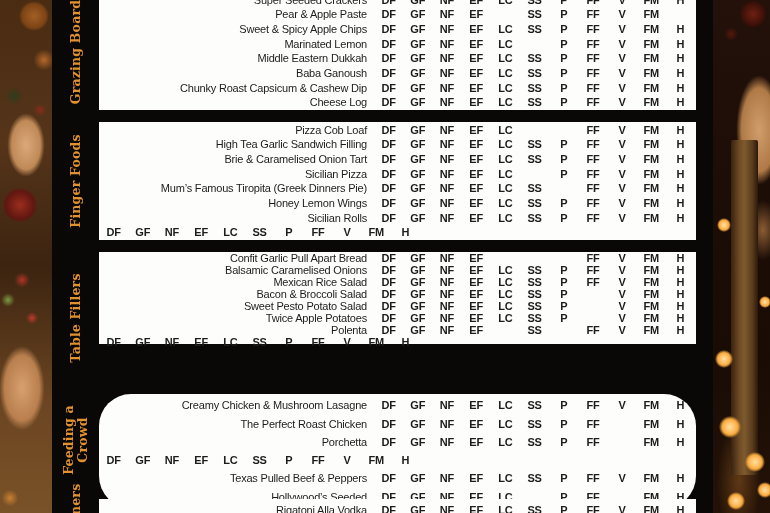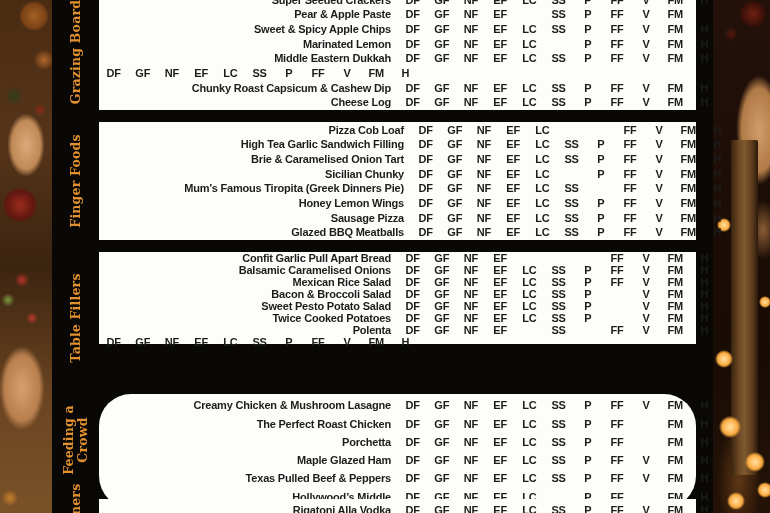--- a/index.html
+++ b/index.html
@@ -63,30 +63,30 @@
   }
   .lab-0{top:52px;} .lab-1{top:181px;} .lab-2{top:318px;} .lab-3{top:440px;} .lab-4{top:512px;}
 
   
   .card{
     position:absolute;left:99px;width:597px;background:#FDFDFC;
     display:flex;flex-direction:column;justify-content:space-evenly;
     box-sizing:border-box;
   }
   .card-0{top:-8px;height:118px;}
-  .card-1{top:122px;height:118px;padding-left:13px;}
+  .card-1{top:122px;height:118px;}
   .card-2{top:252px;height:92px;}
   .card-3{top:394px;height:114px;border-radius:32px;}
   .card-4{top:499px;height:46px;justify-content:flex-start;padding-top:4px;}
 
   .row{display:flex;align-items:center;height:14px;}
   .item-name{
     width:268px;text-align:right;white-space:nowrap;overflow:visible;
-    font-weight:bold;font-size:11px;letter-spacing:-0.2px;color:#1C1C1A;
-    padding-right:7px;flex:none;margin-left:24px;
+    font-weight:normal;font-size:11px;letter-spacing:-0.2px;color:#1C1C1A;
+    padding-right:7px;flex:none;
   }
   .code-cell{
     width:29.2px;flex:none;text-align:center;
     font-weight:bold;font-size:11px;letter-spacing:-0.2px;color:#1C1C1A;
   }
 </style>
 </head>
 <body>
 
 <div class="stage">
@@ -176,20 +176,21 @@
         <span class="code-cell">EF</span>
         <span class="code-cell">LC</span>
         <span class="code-cell">SS</span>
         <span class="code-cell">P</span>
         <span class="code-cell">FF</span>
         <span class="code-cell">V</span>
         <span class="code-cell">FM</span>
         <span class="code-cell">H</span>
       </div>
       <div class="row">
+        <span class="item-name">Baba Ganoush</span>
         <span class="code-cell">DF</span>
         <span class="code-cell">GF</span>
         <span class="code-cell">NF</span>
         <span class="code-cell">EF</span>
         <span class="code-cell">LC</span>
         <span class="code-cell">SS</span>
         <span class="code-cell">P</span>
         <span class="code-cell">FF</span>
         <span class="code-cell">V</span>
         <span class="code-cell">FM</span>
@@ -261,21 +262,21 @@
         <span class="code-cell">EF</span>
         <span class="code-cell">LC</span>
         <span class="code-cell">SS</span>
         <span class="code-cell">P</span>
         <span class="code-cell">FF</span>
         <span class="code-cell">V</span>
         <span class="code-cell">FM</span>
         <span class="code-cell">H</span>
       </div>
       <div class="row">
-        <span class="item-name">Sicilian Chunky</span>
+        <span class="item-name">Sicilian Pizza</span>
         <span class="code-cell">DF</span>
         <span class="code-cell">GF</span>
         <span class="code-cell">NF</span>
         <span class="code-cell">EF</span>
         <span class="code-cell">LC</span>
         <span class="code-cell"></span>
         <span class="code-cell">P</span>
         <span class="code-cell">FF</span>
         <span class="code-cell">V</span>
         <span class="code-cell">FM</span>
@@ -303,35 +304,34 @@
         <span class="code-cell">EF</span>
         <span class="code-cell">LC</span>
         <span class="code-cell">SS</span>
         <span class="code-cell">P</span>
         <span class="code-cell">FF</span>
         <span class="code-cell">V</span>
         <span class="code-cell">FM</span>
         <span class="code-cell">H</span>
       </div>
       <div class="row">
-        <span class="item-name">Sausage Pizza</span>
-        <span class="code-cell">DF</span>
-        <span class="code-cell">GF</span>
-        <span class="code-cell">NF</span>
-        <span class="code-cell">EF</span>
-        <span class="code-cell">LC</span>
-        <span class="code-cell">SS</span>
-        <span class="code-cell">P</span>
-        <span class="code-cell">FF</span>
-        <span class="code-cell">V</span>
-        <span class="code-cell">FM</span>
-        <span class="code-cell">H</span>
-      </div>
-      <div class="row">
-        <span class="item-name">Glazed BBQ Meatballs</span>
+        <span class="item-name">Sicilian Rolls</span>
+        <span class="code-cell">DF</span>
+        <span class="code-cell">GF</span>
+        <span class="code-cell">NF</span>
+        <span class="code-cell">EF</span>
+        <span class="code-cell">LC</span>
+        <span class="code-cell">SS</span>
+        <span class="code-cell">P</span>
+        <span class="code-cell">FF</span>
+        <span class="code-cell">V</span>
+        <span class="code-cell">FM</span>
+        <span class="code-cell">H</span>
+      </div>
+      <div class="row">
         <span class="code-cell">DF</span>
         <span class="code-cell">GF</span>
         <span class="code-cell">NF</span>
         <span class="code-cell">EF</span>
         <span class="code-cell">LC</span>
         <span class="code-cell">SS</span>
         <span class="code-cell">P</span>
         <span class="code-cell">FF</span>
         <span class="code-cell">V</span>
         <span class="code-cell">FM</span>
@@ -403,21 +403,21 @@
         <span class="code-cell">EF</span>
         <span class="code-cell">LC</span>
         <span class="code-cell">SS</span>
         <span class="code-cell">P</span>
         <span class="code-cell"></span>
         <span class="code-cell">V</span>
         <span class="code-cell">FM</span>
         <span class="code-cell">H</span>
       </div>
       <div class="row">
-        <span class="item-name">Twice Cooked Potatoes</span>
+        <span class="item-name">Twice Apple Potatoes</span>
         <span class="code-cell">DF</span>
         <span class="code-cell">GF</span>
         <span class="code-cell">NF</span>
         <span class="code-cell">EF</span>
         <span class="code-cell">LC</span>
         <span class="code-cell">SS</span>
         <span class="code-cell">P</span>
         <span class="code-cell"></span>
         <span class="code-cell">V</span>
         <span class="code-cell">FM</span>
@@ -488,21 +488,20 @@
         <span class="code-cell">EF</span>
         <span class="code-cell">LC</span>
         <span class="code-cell">SS</span>
         <span class="code-cell">P</span>
         <span class="code-cell">FF</span>
         <span class="code-cell"></span>
         <span class="code-cell">FM</span>
         <span class="code-cell">H</span>
       </div>
       <div class="row">
-        <span class="item-name">Maple Glazed Ham</span>
         <span class="code-cell">DF</span>
         <span class="code-cell">GF</span>
         <span class="code-cell">NF</span>
         <span class="code-cell">EF</span>
         <span class="code-cell">LC</span>
         <span class="code-cell">SS</span>
         <span class="code-cell">P</span>
         <span class="code-cell">FF</span>
         <span class="code-cell">V</span>
         <span class="code-cell">FM</span>
@@ -516,21 +515,21 @@
         <span class="code-cell">EF</span>
         <span class="code-cell">LC</span>
         <span class="code-cell">SS</span>
         <span class="code-cell">P</span>
         <span class="code-cell">FF</span>
         <span class="code-cell">V</span>
         <span class="code-cell">FM</span>
         <span class="code-cell">H</span>
       </div>
       <div class="row">
-        <span class="item-name">Hollywood’s Middle</span>
+        <span class="item-name">Hollywood’s Seeded</span>
         <span class="code-cell">DF</span>
         <span class="code-cell">GF</span>
         <span class="code-cell">NF</span>
         <span class="code-cell">EF</span>
         <span class="code-cell">LC</span>
         <span class="code-cell"></span>
         <span class="code-cell">P</span>
         <span class="code-cell">FF</span>
         <span class="code-cell"></span>
         <span class="code-cell">FM</span>

